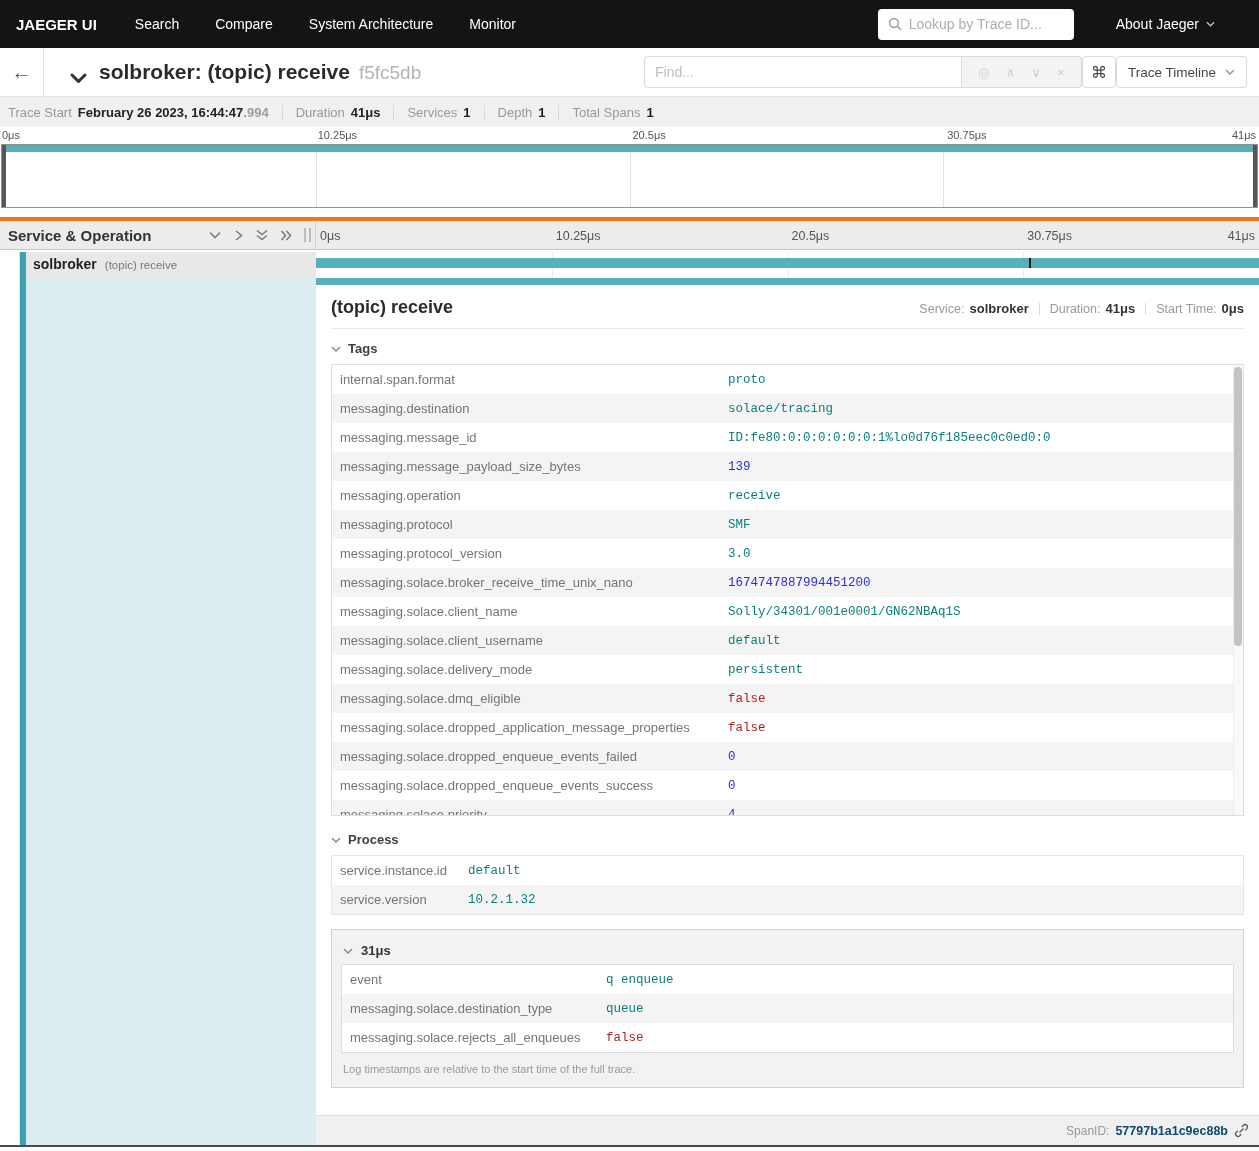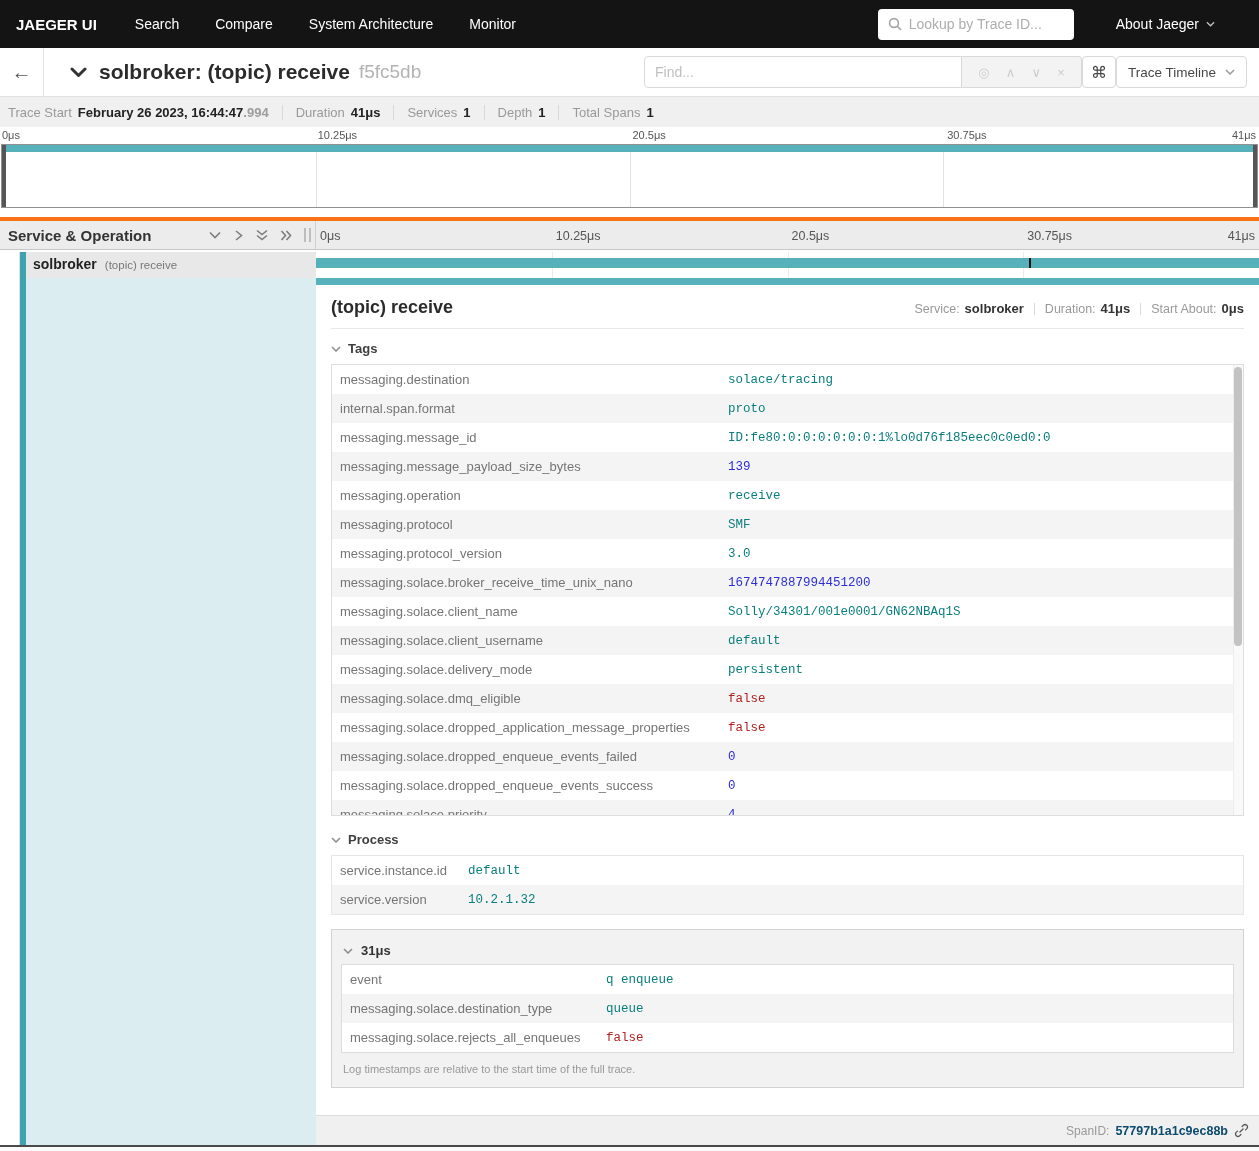--- a/index.html
+++ b/index.html
@@ -12,21 +12,21 @@
   .nav-items { display:flex; gap:36px; font-size:14px; }
   .nav-item { cursor:pointer; }
   .nav-right { margin-left:auto; display:flex; align-items:center; gap:42px; }
   .lookup { display:flex; align-items:center; gap:7px; background:#fff; border-radius:4px; height:31px; width:196px; padding:0 10px; }
   .lookup-ph { color:#adadad; font-size:14px; }
   .about { display:flex; align-items:center; gap:7px; font-size:14px; margin-right:28px; }
 
   
   .toolbar { position:absolute; top:48px; left:0; right:0; height:49px; background:#fff; border-bottom:1px solid #e2e2e2; display:flex; align-items:center; }
   .back-btn { width:44px; height:100%; display:flex; align-items:center; justify-content:center; border-right:1px solid #e4e4e4; font-size:20px; color:#555; cursor:pointer; }
-  .title-wrap { display:flex; align-items:center; margin-left:26px; }
+  .title-wrap { display:flex; align-items:flex-end; margin-left:26px; }
   .title-chevron { margin-right:12px; display:flex; cursor:pointer; }
   .trace-title { font-size:21px; font-weight:bold; color:#2b2b2b; }
   .trace-id { font-size:19px; font-weight:500; color:#b3b3b3; margin-left:9px; }
   .toolbar-right { margin-left:auto; margin-right:12px; display:flex; align-items:center; }
   .find-group { display:flex; height:32px; }
   .find-input { width:318px; height:32px; border:1px solid #d9d9d9; border-radius:4px 0 0 4px; padding:0 10px; font-size:14px; color:#444; outline:none; font-family:"Liberation Sans", sans-serif; }
   .find-input::placeholder { color:#bfbfbf; }
   .find-suffix { width:120px; height:32px; background:#f3f3f3; border:1px solid #d9d9d9; border-left:none; border-radius:0 4px 4px 0; display:flex; align-items:center; justify-content:space-evenly; color:#ccc; font-size:13px; }
   .find-suffix span { cursor:pointer; }
   .kbd-btn { width:34px; height:32px; border:1px solid #d9d9d9; border-radius:4px; background:#fff; display:flex; align-items:center; justify-content:center; font-size:16px; color:#474747; cursor:pointer; }
@@ -310,43 +310,43 @@
                 <span class="meta-label">Service:</span>
                 <span class="meta-value">solbroker</span>
               </div>
 
               <div class="meta-item">
                 <span class="meta-label">Duration:</span>
                 <span class="meta-value">41μs</span>
               </div>
 
               <div class="meta-item">
-                <span class="meta-label">Start About:</span>
+                <span class="meta-label">Start Time:</span>
                 <span class="meta-value">0μs</span>
               </div>
             </div>
         </div>
 
         <div class="sec-header">
           <svg width="10" height="6" viewBox="0 0 10 6" fill="none" stroke="#8c8c8c" stroke-width="1.5">
               <polyline points="1,1 5,5 9,1"></polyline>
             </svg>
           <span class="sec-title">Tags</span>
         </div>
         <div class="kv-table tags-table">
           <div class="kv-rows">
 
               <div class="kv-row">
+                <span class="kv-key">internal.span.format</span>
+                <span class="kv-val t-string">proto</span>
+              </div>
+
+              <div class="kv-row">
                 <span class="kv-key">messaging.destination</span>
                 <span class="kv-val t-string">solace/tracing</span>
-              </div>
-
-              <div class="kv-row">
-                <span class="kv-key">internal.span.format</span>
-                <span class="kv-val t-string">proto</span>
               </div>
 
               <div class="kv-row">
                 <span class="kv-key">messaging.message_id</span>
                 <span class="kv-val t-string">ID:fe80:0:0:0:0:0:0:1%lo0d76f185eec0c0ed0:0</span>
               </div>
 
               <div class="kv-row">
                 <span class="kv-key">messaging.message_payload_size_bytes</span>
                 <span class="kv-val t-number">139</span>

